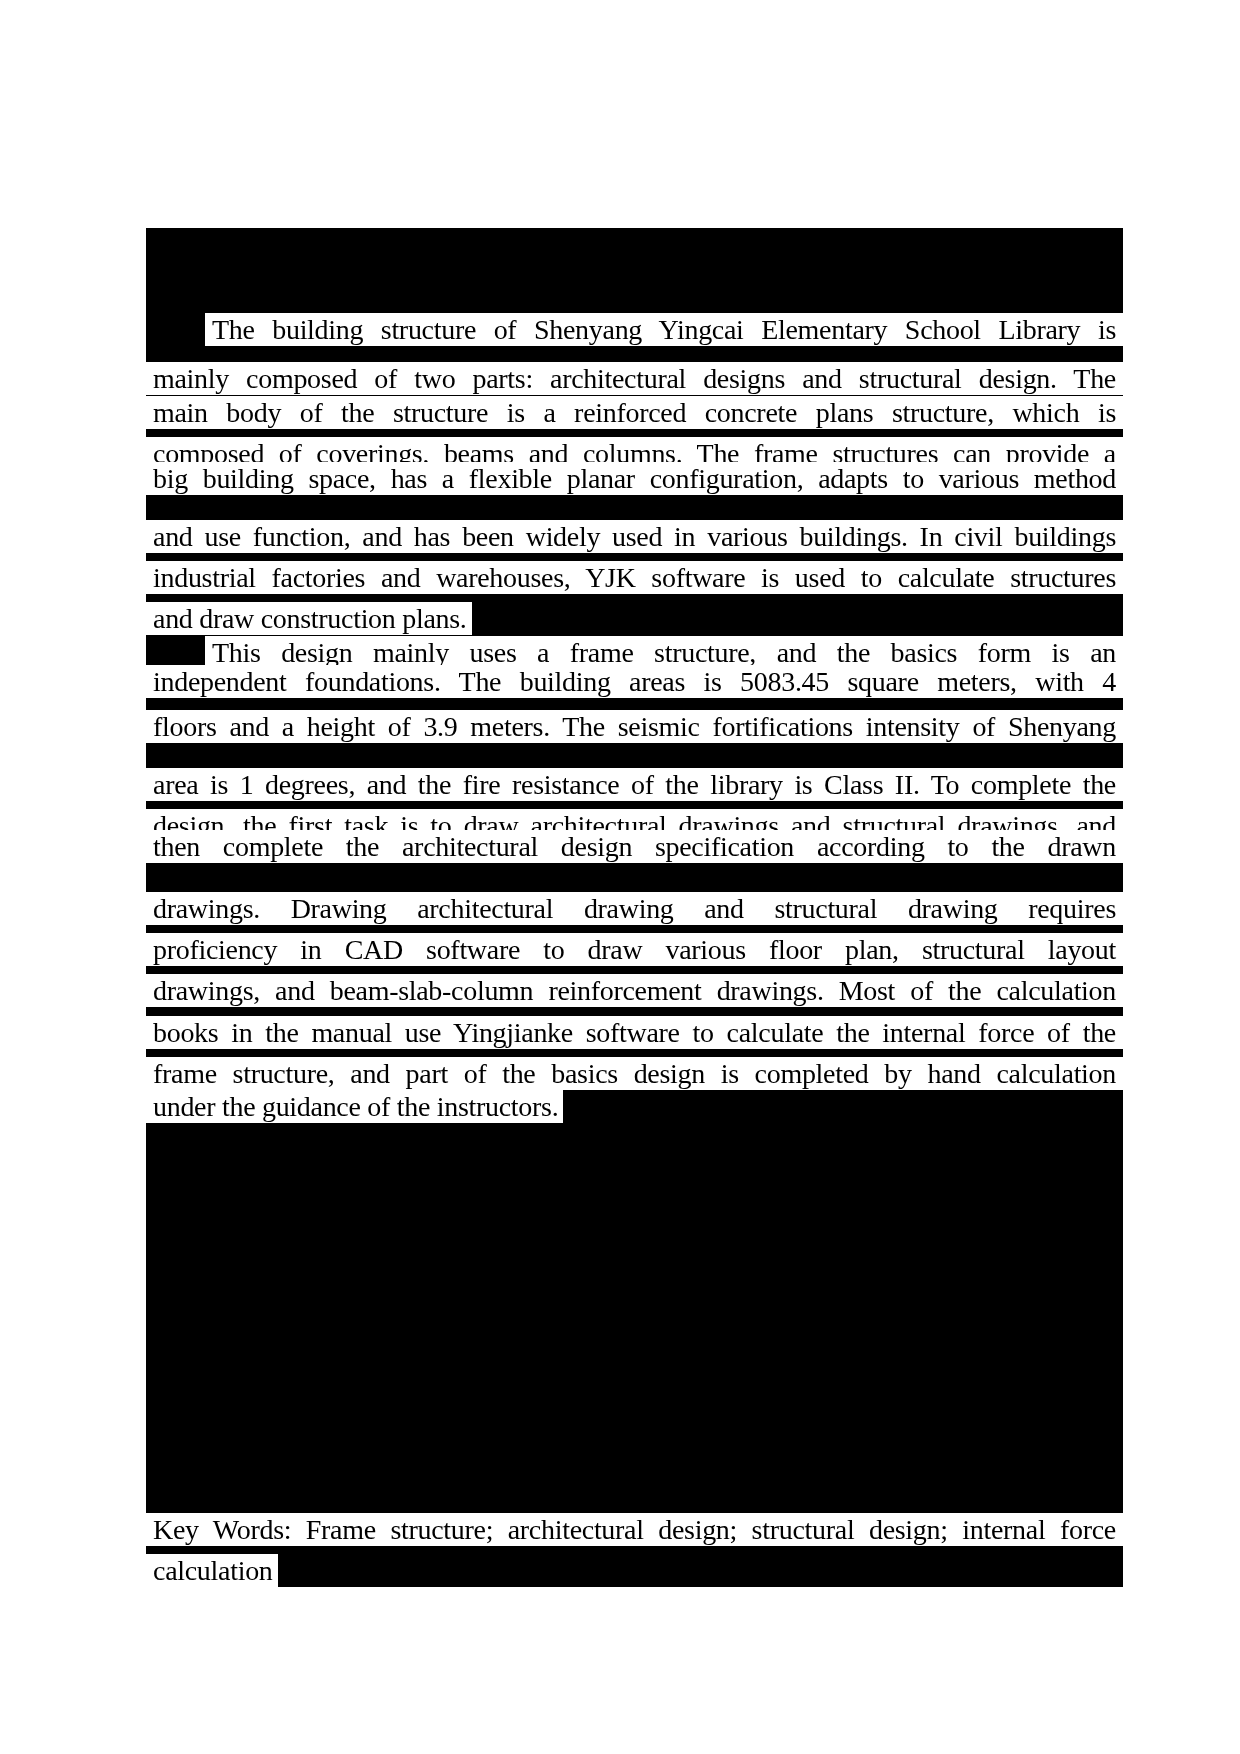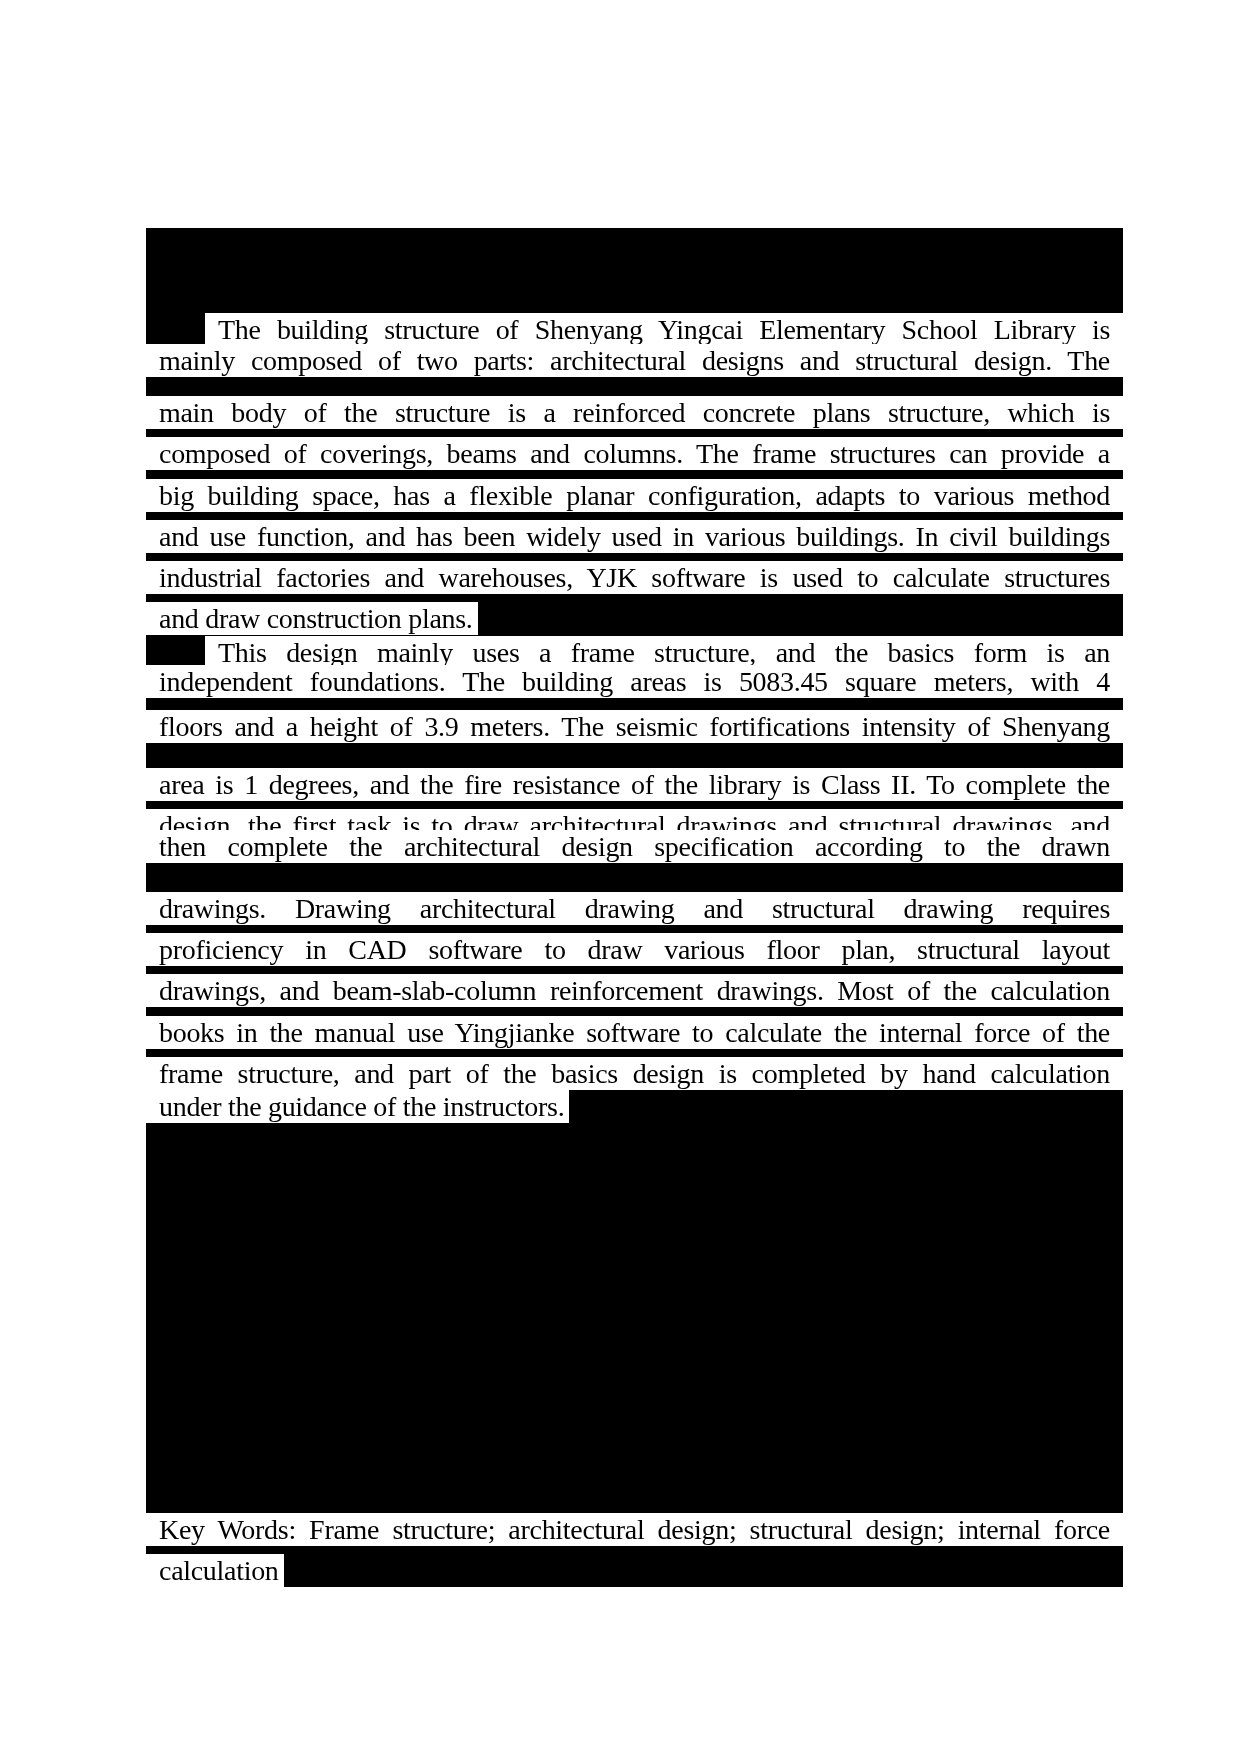--- a/index.html
+++ b/index.html
@@ -26,21 +26,21 @@
   .line {
     position: absolute;
     left: 0;
     width: 100%;
     height: 33px;
     line-height: 33px;
     background: #ffffff;
     color: #000000;
     font-size: 28px;
     letter-spacing: -0.3px;
-    padding: 0 13px;
+    padding: 0 7px;
     box-sizing: border-box;
     overflow: hidden;
     white-space: nowrap;
   }
   .line.justify {
     white-space: normal;
     text-align: justify;
     text-align-last: justify;
   }
   .line.indent {
@@ -54,24 +54,24 @@
   }
 </style>
 </head>
 <body>
 
 <div class="page">
   <div class="redaction">
 
     <div>
       <div class="line justify indent" style="top:85px">The building structure of Shenyang Yingcai Elementary School Library is</div>
-      <div class="line justify" style="top:116px">mainly composed of two parts: architectural designs and structural design. The</div>
+      <div class="line justify" style="top:134px">mainly composed of two parts: architectural designs and structural design. The</div>
       <div class="line justify" style="top:168px">main body of the structure is a reinforced concrete plans structure, which is</div>
       <div class="line justify" style="top:209px">composed of coverings, beams and columns. The frame structures can provide a</div>
-      <div class="line justify" style="top:251px">big building space, has a flexible planar configuration, adapts to various method</div>
+      <div class="line justify" style="top:234px">big building space, has a flexible planar configuration, adapts to various method</div>
       <div class="line justify" style="top:292px">and use function, and has been widely used in various buildings. In civil buildings</div>
       <div class="line justify" style="top:333px">industrial factories and warehouses, YJK software is used to calculate structures</div>
       <div class="line endline" style="top:374px">and draw construction plans.</div>
     </div>
 
     <div>
       <div class="line justify indent" style="top:408px">This design mainly uses a frame structure, and the basics form is an</div>
       <div class="line justify" style="top:437px">independent foundations. The building areas is 5083.45 square meters, with 4</div>
       <div class="line justify" style="top:482px">floors and a height of 3.9 meters. The seismic fortifications intensity of Shenyang</div>
       <div class="line justify" style="top:540px">area is 1 degrees, and the fire resistance of the library is Class II. To complete the</div>

